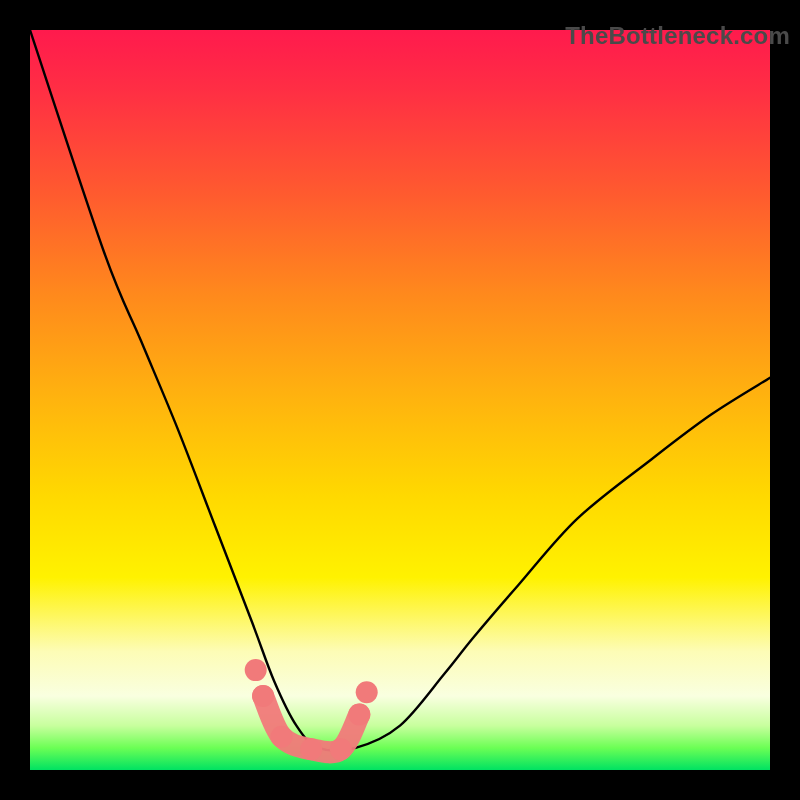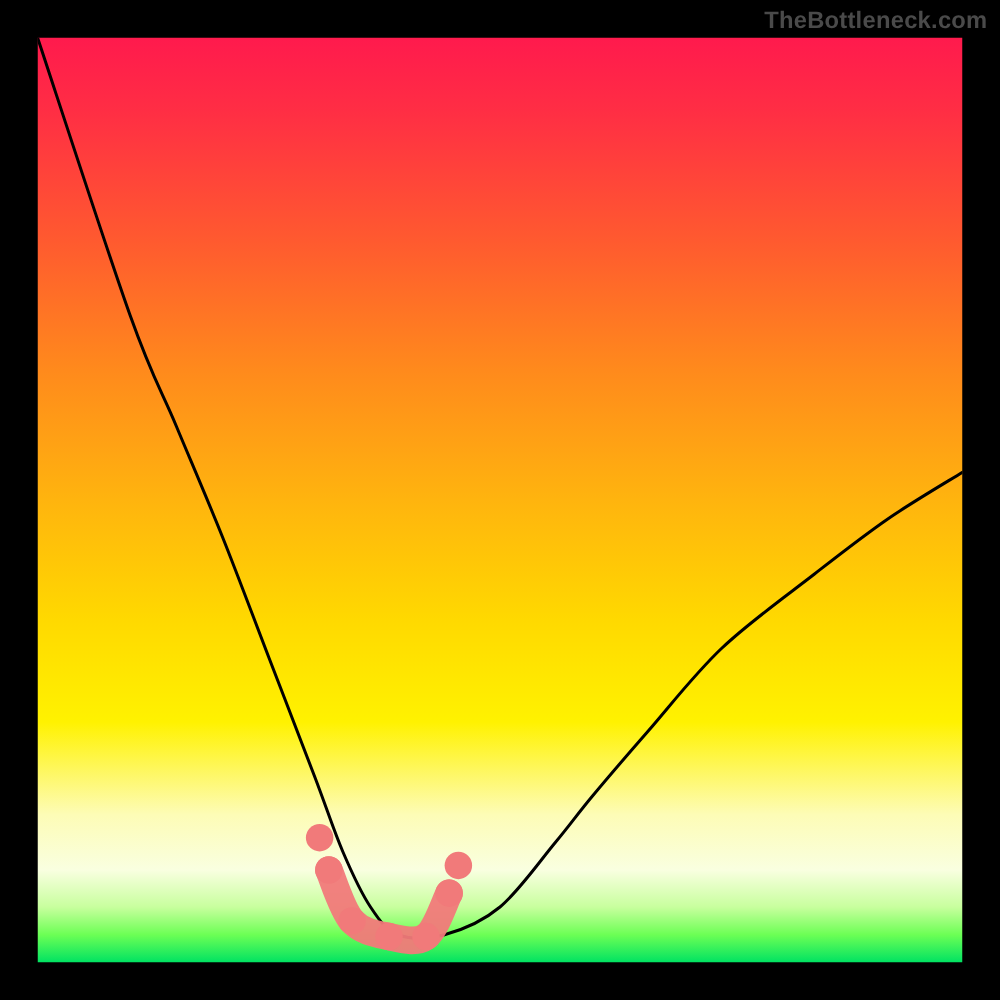--- a/index.html
+++ b/index.html
@@ -48,24 +48,24 @@
   #curve-svg {
     position: absolute;
     left: 0;
     top: 0;
     width: 740px;
     height: 740px;
     overflow: visible;
   }
   .link-chip {
     position: absolute;
-    top: 6px;
+    top: 22px;
     right: 10px;
     color: #4a4a4a;
-    font-size: 19px;
+    font-size: 24px;
     font-weight: 600;
     letter-spacing: 0.2px;
     pointer-events: auto;
   }
 </style>
 </head>
 <body>
 
 <div class="outer">
 

